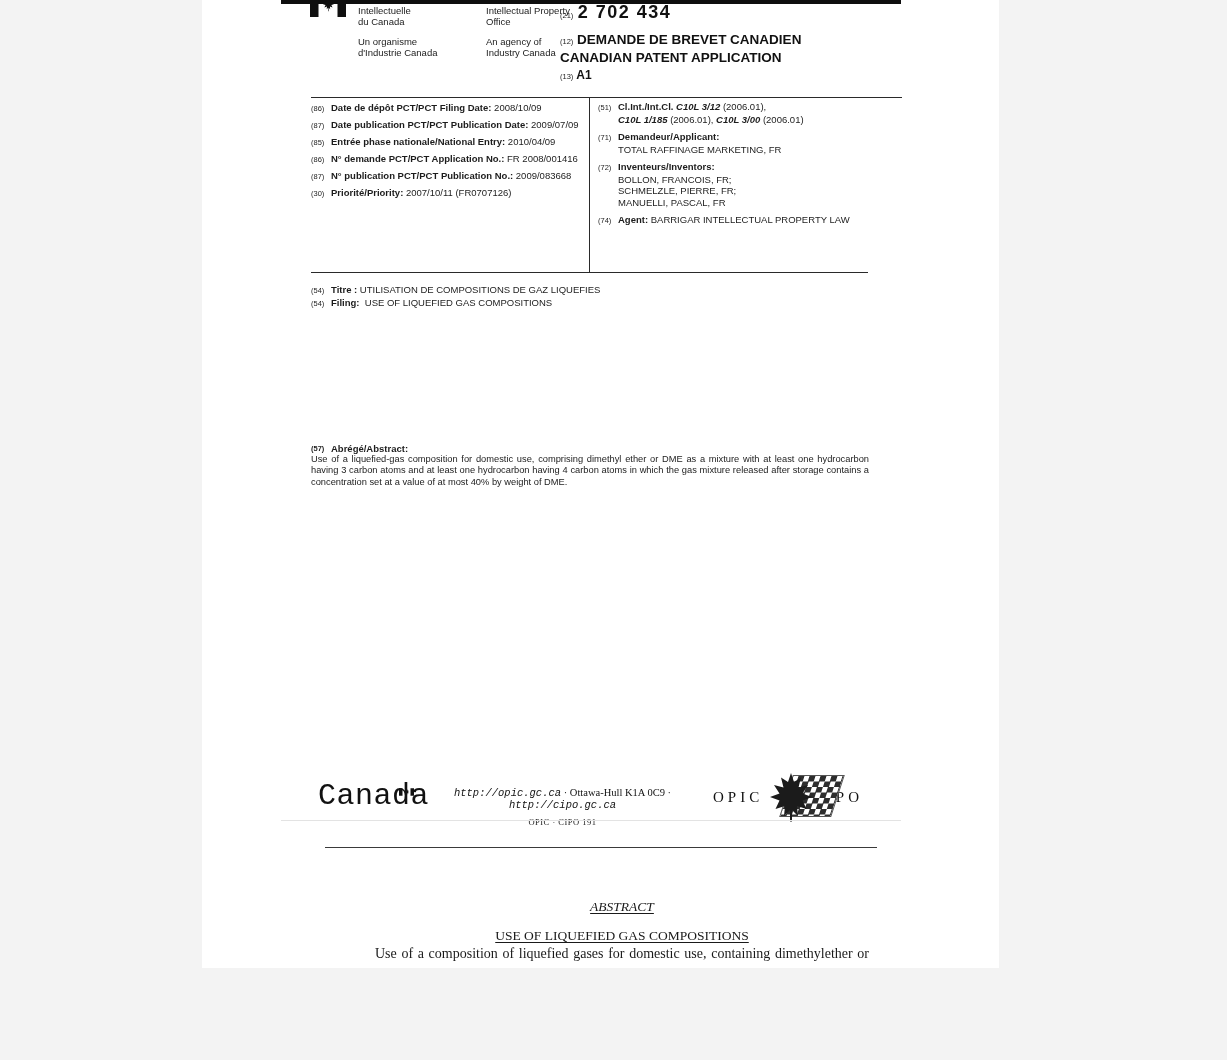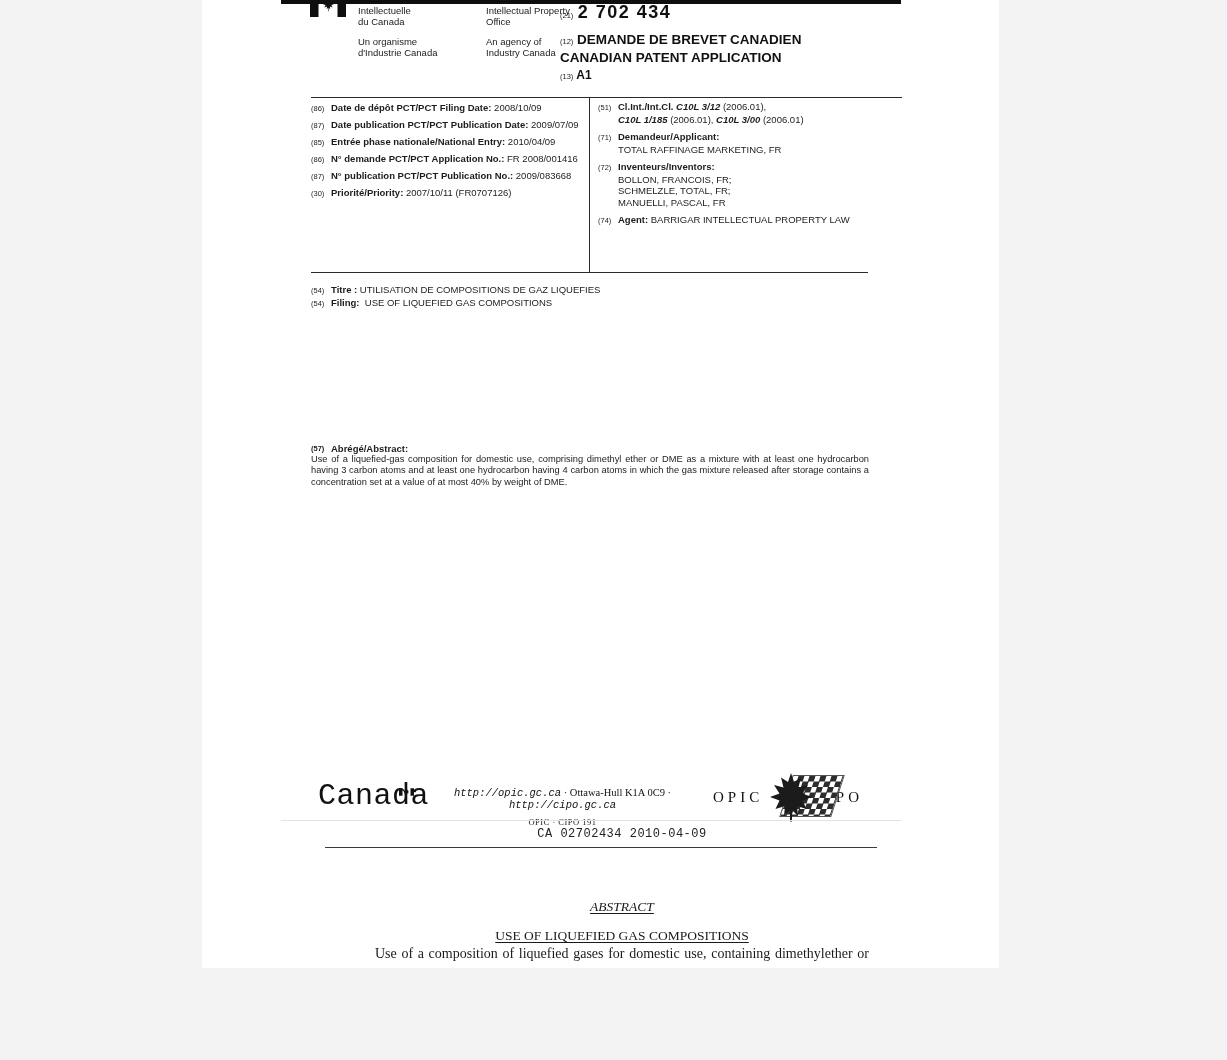--- a/index.html
+++ b/index.html
@@ -138,21 +138,21 @@
         <div><span class="code-pad">(51)</span><span class="lbl">Cl.Int./Int.Cl.</span> <span class="icl-cls">C10L 3/12</span> <span>(2006.01),</span></div>
         <div class="ind"><span class="icl-cls">C10L 1/185</span> <span>(2006.01),</span> <span class="icl-cls">C10L 3/00</span> <span>(2006.01)</span></div>
       </div>
       <div class="blk">
         <div><span class="code-pad">(71)</span><span class="lbl">Demandeur/Applicant:</span></div>
         <div class="ind">TOTAL RAFFINAGE MARKETING, FR</div>
       </div>
       <div class="blk">
         <div><span class="code-pad">(72)</span><span class="lbl">Inventeurs/Inventors:</span></div>
         <div class="ind">BOLLON, FRANCOIS, FR;</div>
-        <div class="ind">SCHMELZLE, TOTAL, FR;</div>
+        <div class="ind">SCHMELZLE, PIERRE, FR;</div>
         <div class="ind">MANUELLI, PASCAL, FR</div>
       </div>
       <div class="blk">
         <span class="code-pad">(74)</span><span class="lbl">Agent:</span> <span>BARRIGAR INTELLECTUAL PROPERTY LAW</span>
       </div>
     </div>
 
     <div class="title-block">
       <div><span class="code-pad">(54)</span><span class="lbl">Titre :</span> <span>UTILISATION DE COMPOSITIONS DE GAZ LIQUEFIES</span></div>
       <div><span class="code-pad">(54)</span><span class="lbl">Filing:</span>&nbsp; <span>USE OF LIQUEFIED GAS COMPOSITIONS</span></div>
@@ -191,21 +191,20 @@
         <span class="checker"></span>
         <svg class="leaf-svg" width="52" height="50" viewBox="0 0 100 100">
           <path fill="#1b1b1b" d="M50 2 L56 20 L70 11 L65 31 L84 26 L73 43 L92 50 L73 57 L81 74 L62 68 L64 88 L52 76 L52 99 L48 99 L48 76 L36 88 L38 68 L19 74 L27 57 L8 50 L27 43 L16 26 L35 31 L30 11 L44 20 Z"></path>
         </svg>
       </span>
       <span class="logo-txt">CIPO</span>
     </div>
 
     <div class="page-sep"></div>
 
-    <div class="stamp">CA 02702434 2010-04-09</div>
     <div class="rule2"></div>
 
     <div class="page2">
       <div class="h-center h1"><span>ABSTRACT</span></div>
       <div class="h-center h2"><span>USE OF LIQUEFIED GAS COMPOSITIONS</span></div>
       <div class="body-par">Use of a composition of liquefied gases for domestic use, containing dimethylether or DME in a mixture with at least one hydrocarbon with 3 carbon atoms and at least one hydrocarbon with 4 carbon atoms, in which the gaseous mixture released from storage contains a DME concentration fixed at a value of no more than 40 weight %.</div>
     </div>
 
   </div>
 

